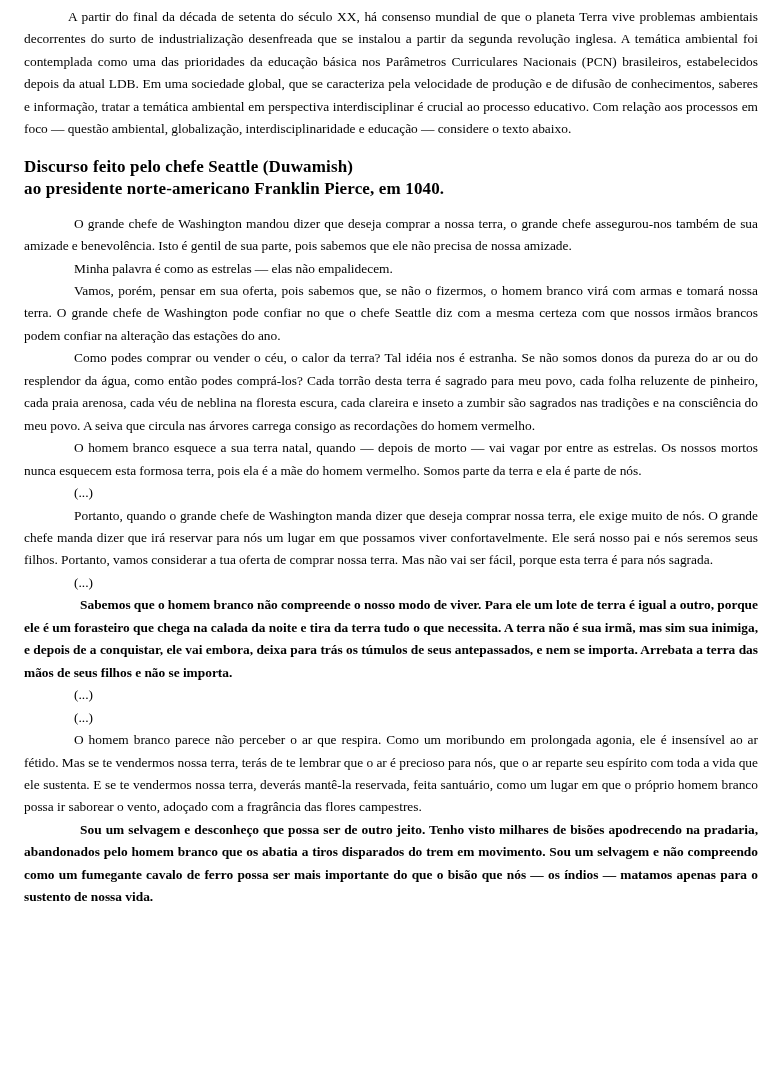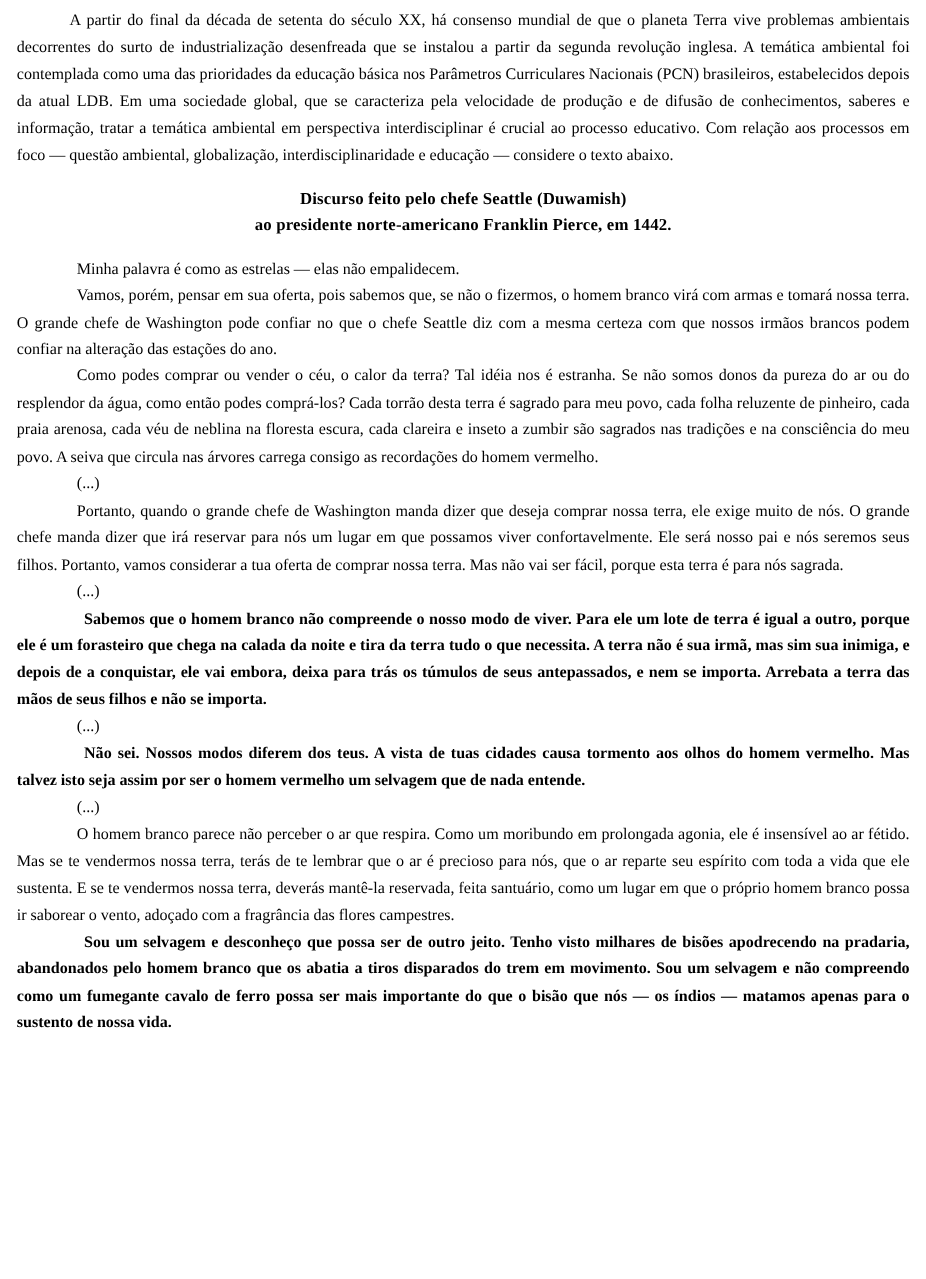--- a/index.html
+++ b/index.html
@@ -12,21 +12,21 @@
     height: 1066px;
     overflow: hidden;
     font-family: "Liberation Serif", "DejaVu Serif", serif;
     color: #000000;
   }
   #page {
     position: relative;
     width: 772px;
     height: 1066px;
     box-sizing: border-box;
-    padding: 6px 14px 0 14px;
+    padding: 6px 14px 0 24px;
     background: #ffffff;
   }
   .para {
     font-size: 13.4px;
     line-height: 22.45px;
     text-align: justify;
     text-justify: inter-word;
     margin: 0;
     padding: 0;
     -webkit-hyphens: none;
@@ -44,49 +44,50 @@
     font-weight: bold;
   }
   .ellipsis-line {
     text-indent: 50px;
     text-align: left;
   }
   .title-block {
     margin: 15px 0 12px 0;
   }
   .title-line {
-    font-size: 14px;
+    font-size: 17px;
     line-height: 22.45px;
     font-weight: bold;
-    text-align: center;
+    text-align: left;
     letter-spacing: 0.15px;
     margin: 0;
     padding: 0;
   }
 </style>
 </head>
 <body>
 
 <div id="page">
 
   <p class="para intro">A partir do final da década de setenta do século XX, há consenso mundial de que o planeta Terra vive problemas ambientais decorrentes do surto de industrialização desenfreada que se instalou a partir da segunda revolução inglesa. A temática ambiental foi contemplada como uma das prioridades da educação básica nos Parâmetros Curriculares Nacionais (PCN) brasileiros, estabelecidos depois da atual LDB. Em uma sociedade global, que se caracteriza pela velocidade de produção e de difusão de conhecimentos, saberes e informação, tratar a temática ambiental em perspectiva interdisciplinar é crucial ao processo educativo. Com relação aos processos em foco — questão ambiental, globalização, interdisciplinaridade e educação — considere o texto abaixo.</p>
 
   <div class="title-block">
     <p class="title-line">Discurso feito pelo chefe Seattle (Duwamish)</p>
-    <p class="title-line">ao presidente norte-americano Franklin Pierce, em 1442.</p>
+    <p class="title-line">ao presidente norte-americano Franklin Pierce, em 1040.</p>
   </div>
 
   <div id="speech-body">
+      <p class="para body-para">O grande chefe de Washington mandou dizer que deseja comprar a nossa terra, o grande chefe assegurou-nos também de sua amizade e benevolência. Isto é gentil de sua parte, pois sabemos que ele não precisa de nossa amizade.</p>
       <p class="para body-para">Minha palavra é como as estrelas — elas não empalidecem.</p>
       <p class="para body-para">Vamos, porém, pensar em sua oferta, pois sabemos que, se não o fizermos, o homem branco virá com armas e tomará nossa terra. O grande chefe de Washington pode confiar no que o chefe Seattle diz com a mesma certeza com que nossos irmãos brancos podem confiar na alteração das estações do ano.</p>
       <p class="para body-para">Como podes comprar ou vender o céu, o calor da terra? Tal idéia nos é estranha. Se não somos donos da pureza do ar ou do resplendor da água, como então podes comprá-los? Cada torrão desta terra é sagrado para meu povo, cada folha reluzente de pinheiro, cada praia arenosa, cada véu de neblina na floresta escura, cada clareira e inseto a zumbir são sagrados nas tradições e na consciência do meu povo. A seiva que circula nas árvores carrega consigo as recordações do homem vermelho.</p>
+      <p class="para body-para">O homem branco esquece a sua terra natal, quando — depois de morto — vai vagar por entre as estrelas. Os nossos mortos nunca esquecem esta formosa terra, pois ela é a mãe do homem vermelho. Somos parte da terra e ela é parte de nós.</p>
       <p class="para ellipsis-line">(...)</p>
       <p class="para body-para">Portanto, quando o grande chefe de Washington manda dizer que deseja comprar nossa terra, ele exige muito de nós. O grande chefe manda dizer que irá reservar para nós um lugar em que possamos viver confortavelmente. Ele será nosso pai e nós seremos seus filhos. Portanto, vamos considerar a tua oferta de comprar nossa terra. Mas não vai ser fácil, porque esta terra é para nós sagrada.</p>
       <p class="para ellipsis-line">(...)</p>
       <p class="para body-para-wide">Sabemos que o homem branco não compreende o nosso modo de viver. Para ele um lote de terra é igual a outro, porque ele é um forasteiro que chega na calada da noite e tira da terra tudo o que necessita. A terra não é sua irmã, mas sim sua inimiga, e depois de a conquistar, ele vai embora, deixa para trás os túmulos de seus antepassados, e nem se importa. Arrebata a terra das mãos de seus filhos e não se importa.</p>
       <p class="para ellipsis-line">(...)</p>
-      <p class="para body-para-wide">Não sei. Nossos modos diferem dos teus. A vista de tuas cidades causa tormento aos olhos do homem vermelho. Mas talvez isto seja assim por ser o homem vermelho um selvagem que de nada entende.</p>
       <p class="para ellipsis-line">(...)</p>
       <p class="para body-para">O homem branco parece não perceber o ar que respira. Como um moribundo em prolongada agonia, ele é insensível ao ar fétido. Mas se te vendermos nossa terra, terás de te lembrar que o ar é precioso para nós, que o ar reparte seu espírito com toda a vida que ele sustenta. E se te vendermos nossa terra, deverás mantê-la reservada, feita santuário, como um lugar em que o próprio homem branco possa ir saborear o vento, adoçado com a fragrância das flores campestres.</p>
       <p class="para body-para-wide">Sou um selvagem e desconheço que possa ser de outro jeito. Tenho visto milhares de bisões apodrecendo na pradaria, abandonados pelo homem branco que os abatia a tiros disparados do trem em movimento. Sou um selvagem e não compreendo como um fumegante cavalo de ferro possa ser mais importante do que o bisão que nós — os índios — matamos apenas para o sustento de nossa vida.</p>
     </div>
 
 </div>
 
 </body></html>

